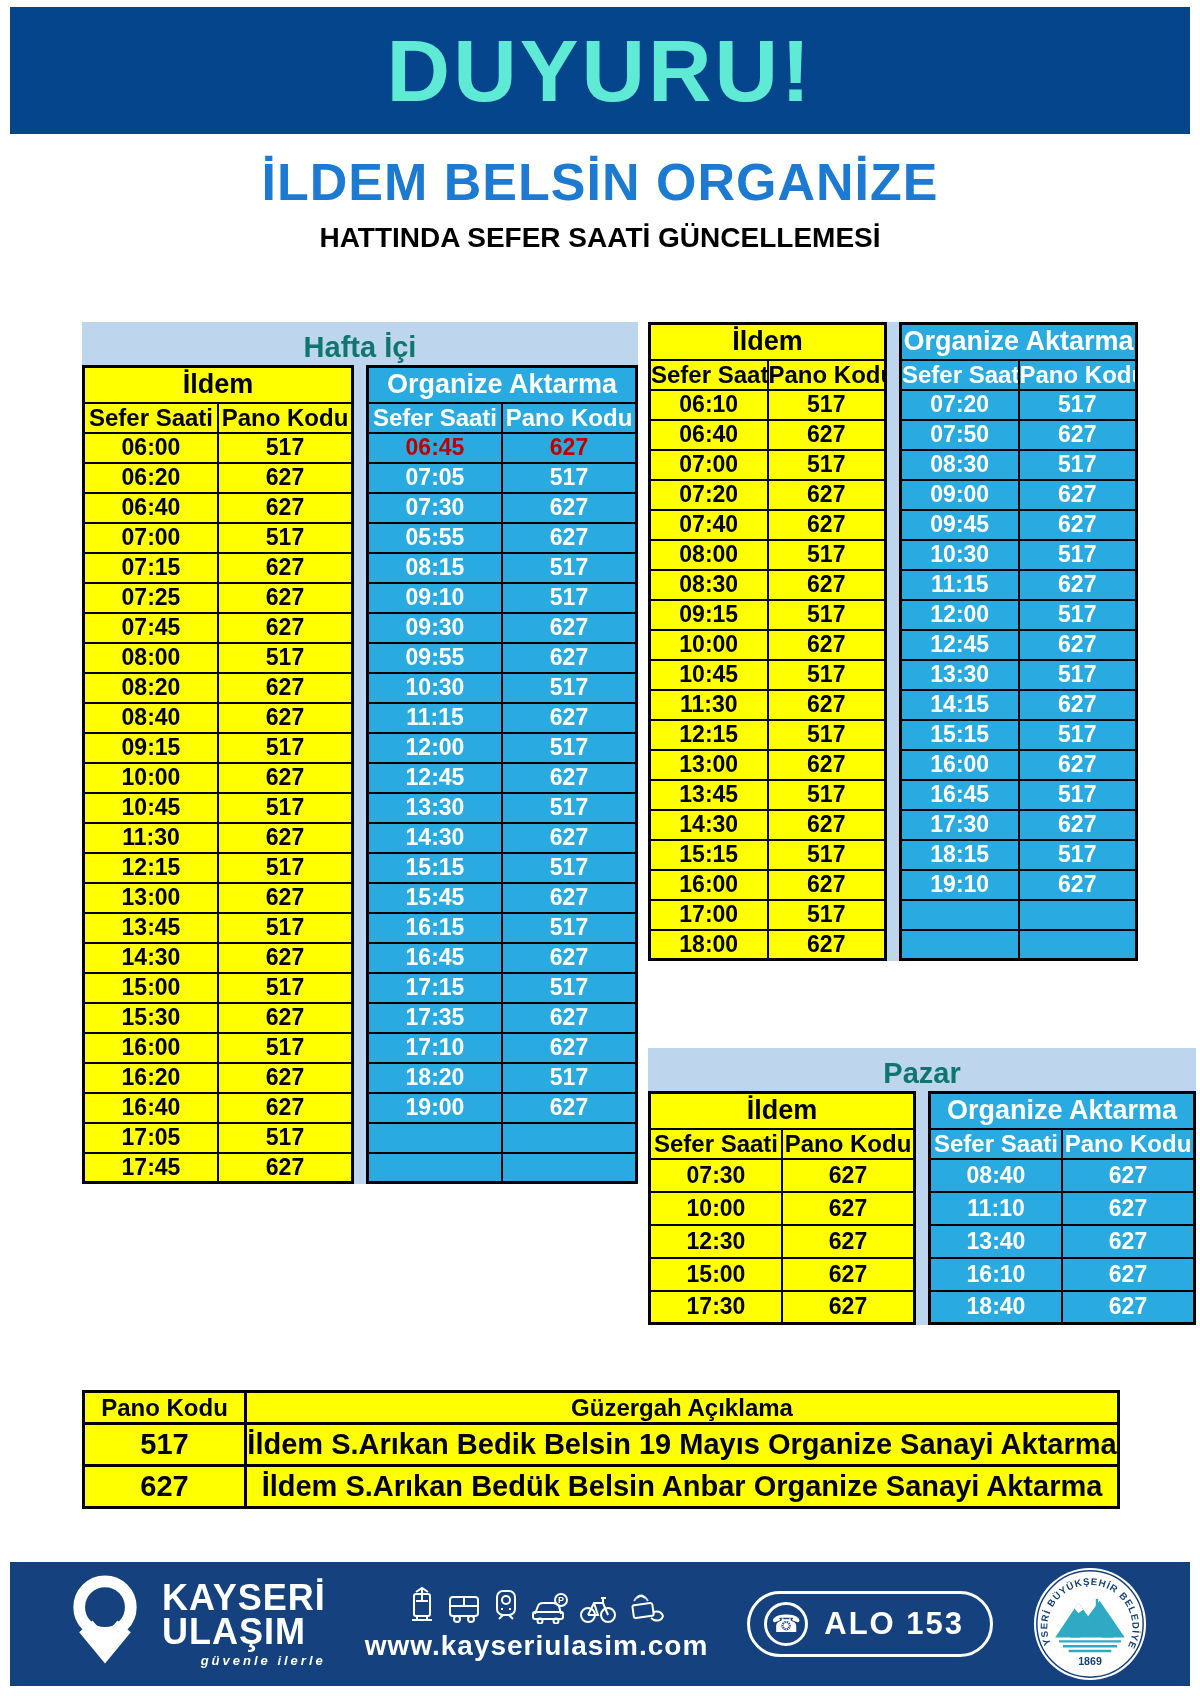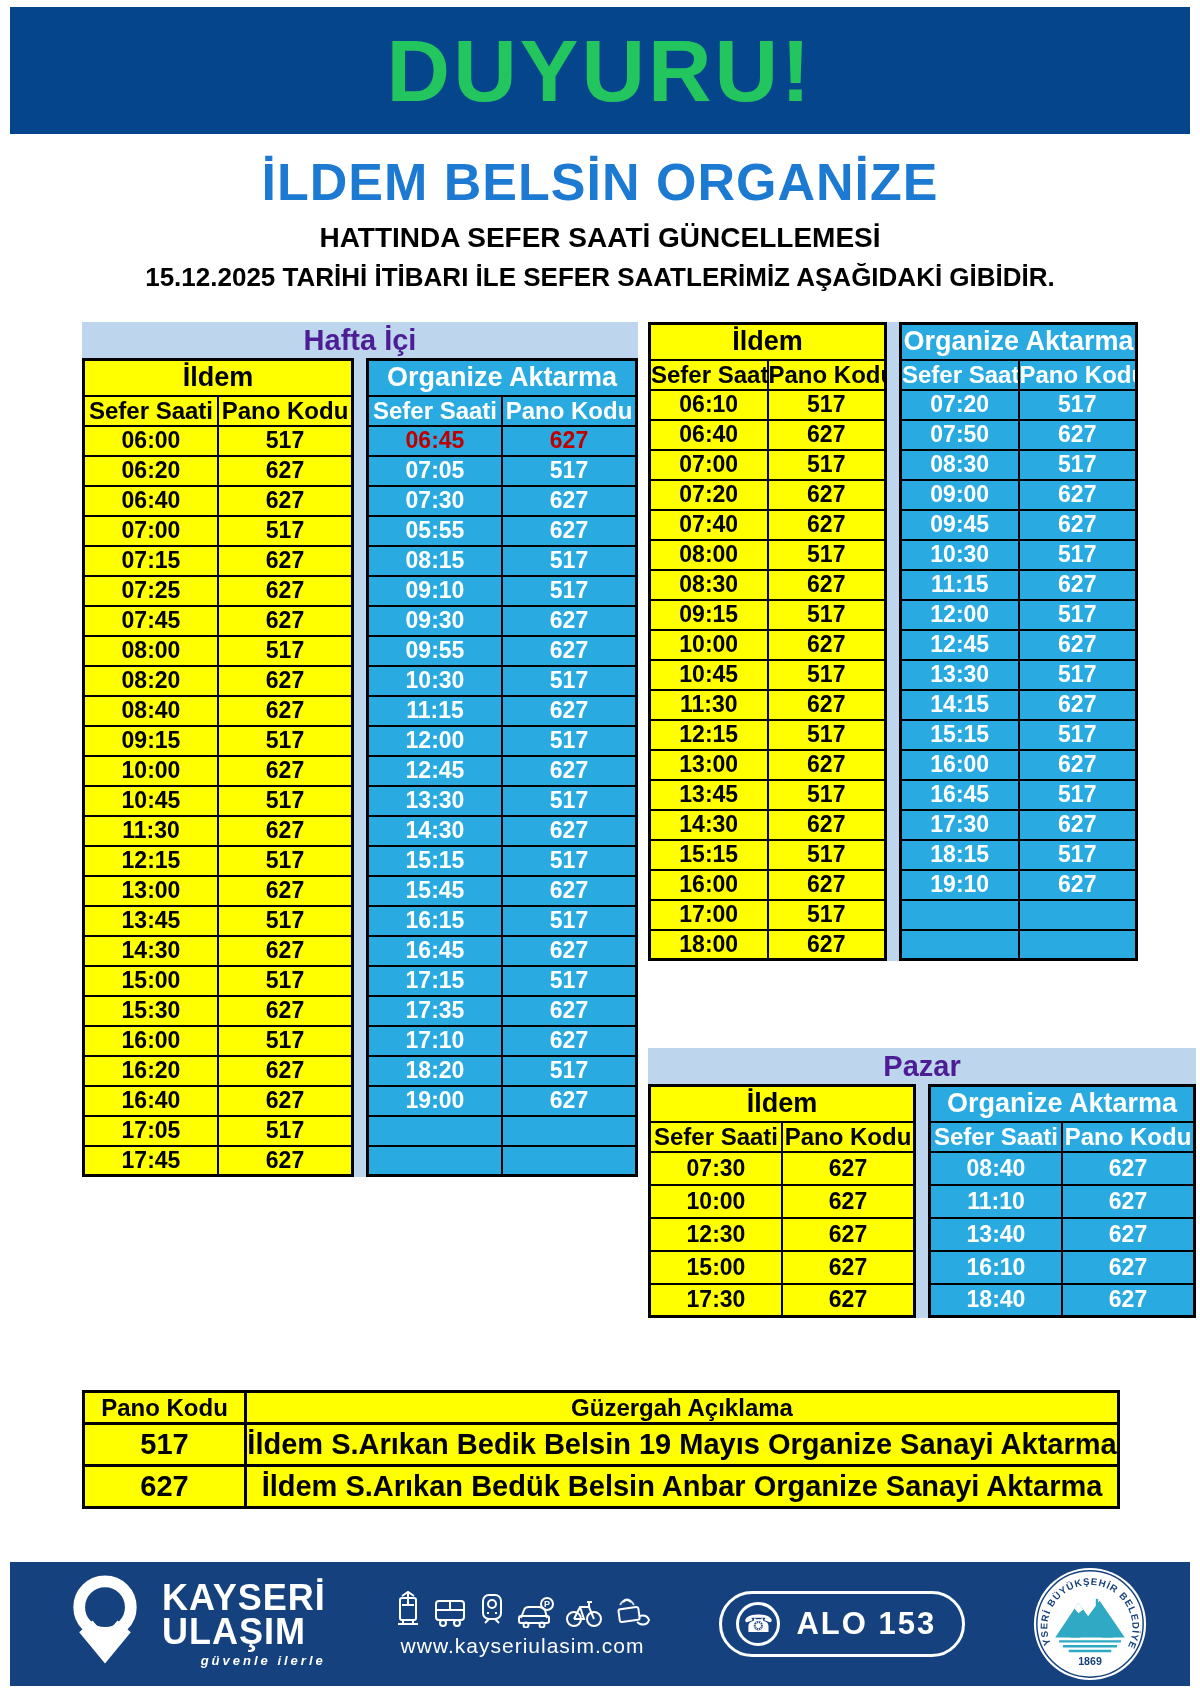--- a/index.html
+++ b/index.html
@@ -13,35 +13,35 @@
     --seal_teal:#2fa9c4;
   }
   *{margin:0;padding:0;box-sizing:border-box;}
   html,body{background:#fff;}
   body{font-family:"Liberation Sans",sans-serif;}
   .page{position:relative;width:1200px;height:1696px;background:#fff;overflow:hidden;margin:0 auto;}
 
   
   .banner{position:absolute;left:10px;right:10px;top:7px;height:127px;
     background:var(--banner_blue);display:flex;align-items:center;justify-content:center;}
-  .banner h1{color:#22c55e;font-size:88px;font-weight:bold;letter-spacing:3px;}
+  .banner h1{color:#5eead4;font-size:88px;font-weight:bold;letter-spacing:3px;}
 
   
   .h-line{position:absolute;left:0;right:0;text-align:center;font-weight:bold;}
   .h1line{top:152px;font-size:52px;color:var(--title_blue);letter-spacing:1px;}
   .h2line{top:222px;font-size:28px;color:#000;}
   .h3line{top:262px;font-size:26px;color:#000;}
 
   
   .section{position:absolute;background:var(--band_blue);}
   .sec-weekday{left:82px;top:322px;width:556px;}
   .sec-saturday{left:648px;top:322px;width:490px;}
   .sec-sunday{left:648px;top:1048px;width:548px;}
   .section-title{height:36px;display:flex;align-items:center;justify-content:center;
-    font-size:29px;font-weight:bold;color:#4c1d95;}
+    font-size:29px;font-weight:bold;color:#0f766e;margin-top:7px;}
   .tables{display:flex;gap:12px;}
   .tables>table{flex:1 1 0;}
 
   table.sched{border-collapse:collapse;width:100%;table-layout:fixed;border:3px solid #000;}
   .sched th,.sched td{border:2px solid #000;text-align:center;font-weight:bold;
     padding:0;overflow:hidden;white-space:nowrap;}
   .sched .t-title{font-size:27px;height:36px;}
   .sched thead th.col{font-size:24px;height:30px;}
   .sched tbody td{font-size:23px;height:30px;}
   .sec-sunday .sched tbody td{height:33px;}
@@ -63,40 +63,39 @@
     background:var(--footer_navy);display:flex;align-items:center;
     justify-content:space-between;padding:0 42px 0 52px;color:#fff;gap:6px;}
   .brand{display:flex;align-items:center;gap:14px;}
   .brand-text{display:flex;flex-direction:column;line-height:0.95;}
   .brand-text .bt{font-size:36px;font-weight:bold;letter-spacing:1px;}
   .brand-tagline{font-size:13px;font-style:italic;letter-spacing:3px;
     align-self:flex-end;margin-top:6px;font-weight:bold;}
   .center-block{display:flex;flex-direction:column;align-items:center;gap:6px;}
   .icon-row{display:flex;align-items:flex-end;gap:10px;}
   .icon-row svg{display:block;}
-  .website{font-size:21px;font-weight:normal;letter-spacing:1px;}
+  .website{font-size:28px;font-weight:bold;letter-spacing:1px;}
   .alo{display:flex;align-items:center;gap:16px;border:3px solid #fff;
     border-radius:40px;padding:8px 26px 8px 14px;}
   .alo-phone{width:44px;height:44px;border:3px solid #fff;border-radius:50%;
     display:flex;align-items:center;justify-content:center;font-size:24px;}
   .alo-label{font-size:31px;font-weight:bold;letter-spacing:2px;}
   .seal svg{display:block;}
 </style>
 </head>
 <body>
 
 <div class="page">
 
   <div class="banner">
     <h1>DUYURU!</h1>
   </div>
 
   <div class="h-line h1line">İLDEM BELSİN ORGANİZE</div>
   <div class="h-line h2line">HATTINDA SEFER SAATİ GÜNCELLEMESİ</div>
-  <div class="h-line h3line">15.12.2025 TARİHİ İTİBARI İLE SEFER SAATLERİMİZ AŞAĞIDAKİ GİBİDİR.</div>
 
   <div class="section sec-weekday">
     <div class="section-title">Hafta İçi</div>
     <div class="tables">
       <table class="sched yellow">
         <thead>
           <tr>
               <th colspan="2" class="t-title">İldem</th>
             </tr>
           <tr>

